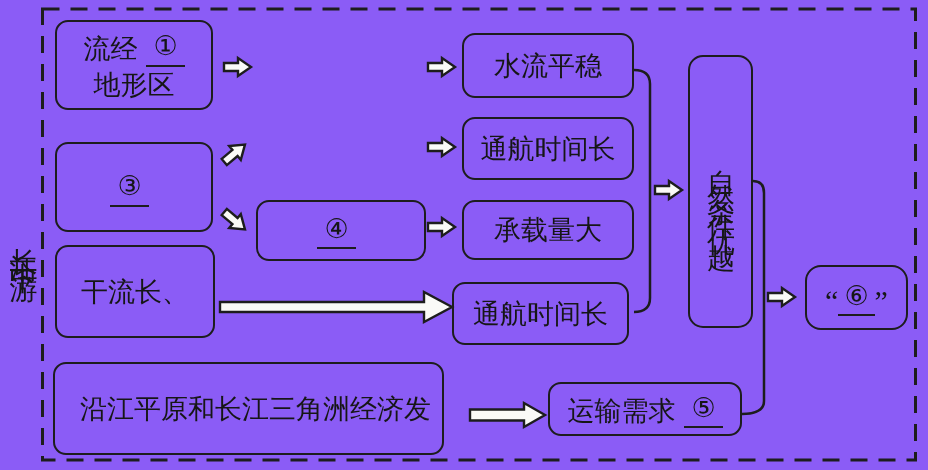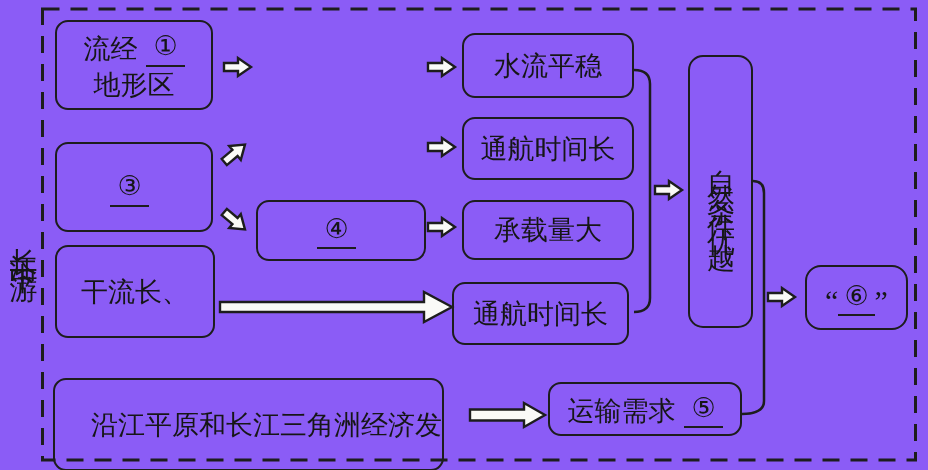--- a/index.html
+++ b/index.html
@@ -27,21 +27,21 @@
   .v-text{
     writing-mode:vertical-rl;text-orientation:upright;
     display:flex;align-items:center;justify-content:center;
   }
   #root-label{
     position:absolute;left:4px;top:152px;width:38px;height:182px;z-index:2;
     font-size:28px;letter-spacing:7px;
   }
   #box-natural{letter-spacing:15px;font-size:28px;}
   .two-line{line-height:36px;}
-  .left-align{align-items:flex-end;padding-left:14px;margin-top:16px;}
+  .left-align{align-items:center;padding-left:14px;}
   .quote{font-size:30px;line-height:30px;}
 </style>
 </head>
 <body>
 
 <div id="canvas">
 
   <svg id="overlay" width="928" height="470" viewBox="0 0 928 470">
     <defs>
       <symbol id="blockArrow" viewBox="0 0 28 24" overflow="visible">

